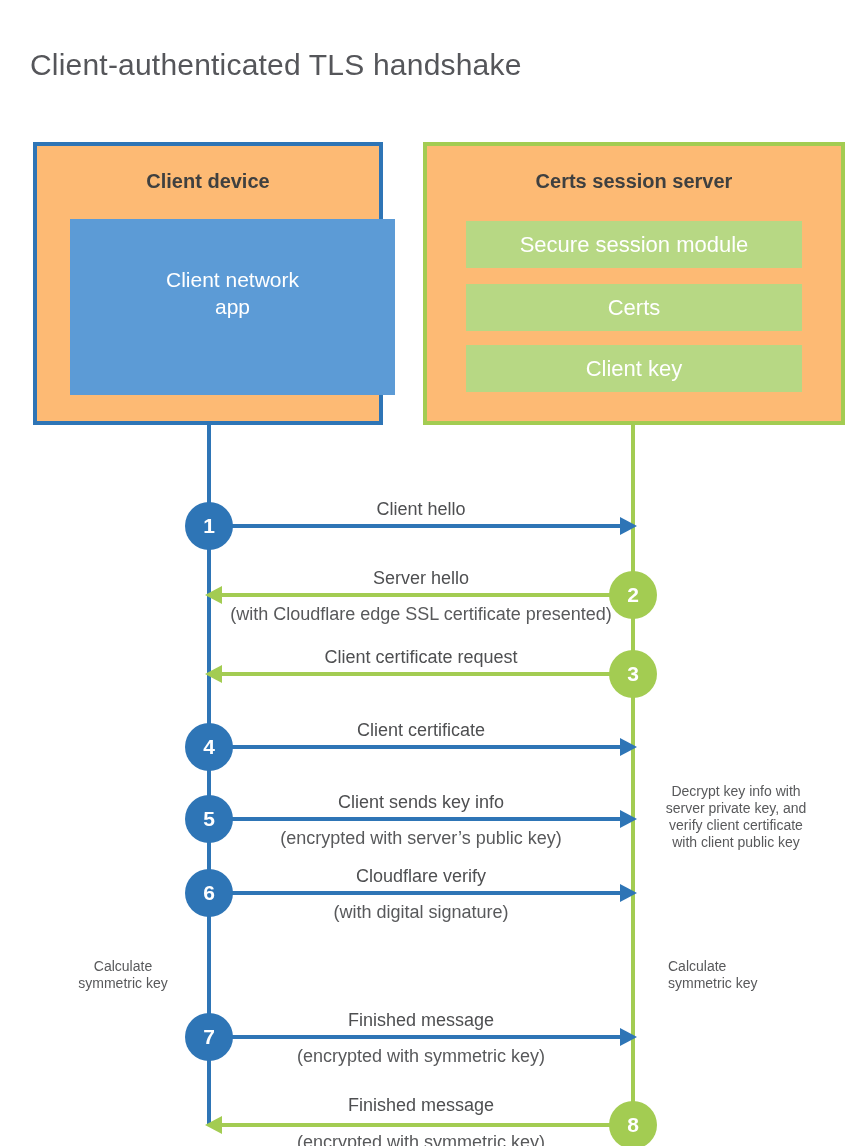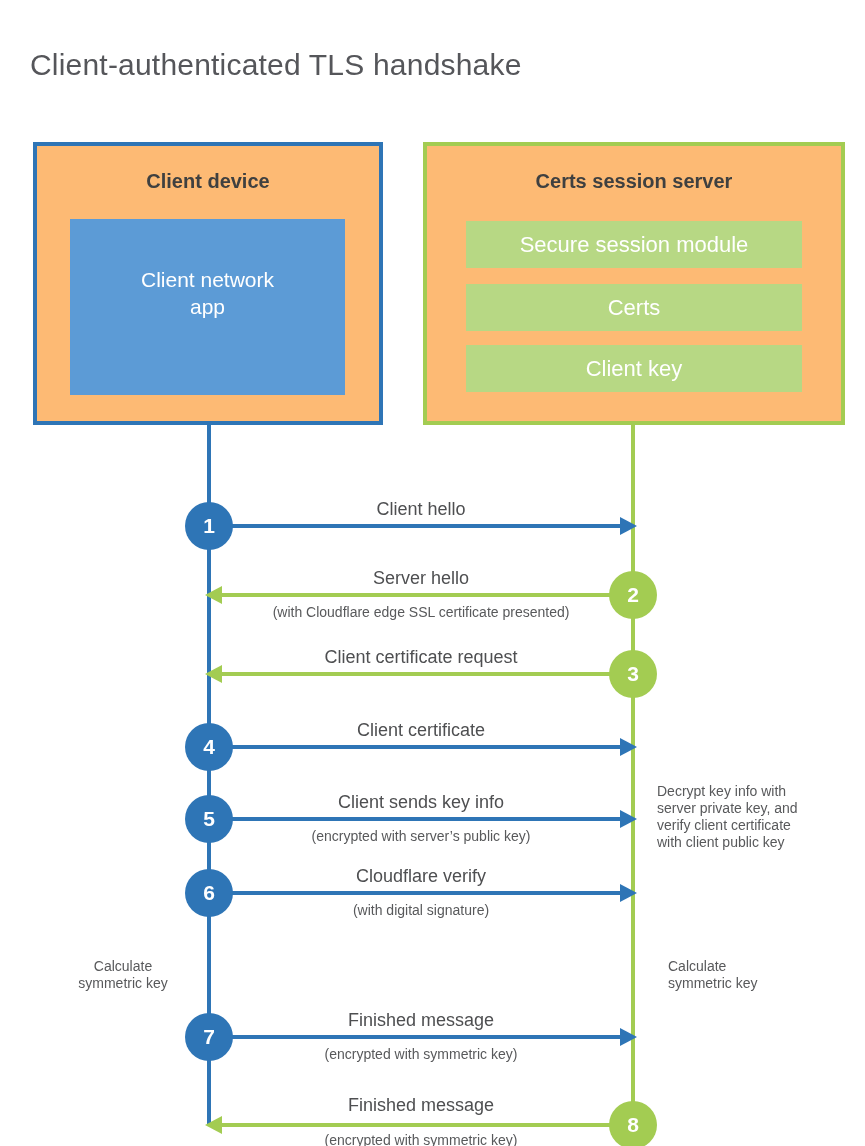--- a/index.html
+++ b/index.html
@@ -8,21 +8,21 @@
 
   .page-title{position:absolute;left:30px;top:16px;font-size:30px;font-weight:300;
     color:#55565a;letter-spacing:.2px;}
 
   
   .entity{position:absolute;top:110px;height:283px;background:#fdba74;box-sizing:border-box;}
   .entity.client{left:33px;width:350px;border:4px solid #2e75b6;}
   .entity.server{left:423px;width:422px;border:4px solid #a3cc52;}
   .entity-title{position:absolute;top:24px;left:0;width:100%;text-align:center;
     font-size:20px;font-weight:bold;color:#3f4040;}
-  .app-box{position:absolute;left:33px;top:73px;width:275px;height:176px;background:#5c9bd6;
+  .app-box{position:absolute;left:33px;top:73px;width:325px;height:176px;background:#5c9bd6;
     display:flex;align-items:center;justify-content:center;padding-bottom:28px;box-sizing:border-box;}
   .app-box .app-label{color:#fff;font-size:21px;text-align:center;width:160px;line-height:1.3;}
   .bar{position:absolute;left:39px;width:336px;height:47px;background:#b7d884;
     display:flex;align-items:center;justify-content:center;color:#fff;font-size:22px;}
 
   
   .vline{position:absolute;width:4px;}
   .vline.blue{left:207px;top:393px;height:700px;background:#2e75b6;}
   .vline.green{left:631px;top:393px;height:712px;background:#a3cc52;}
 
@@ -31,32 +31,32 @@
   .arrow.blue{background:#2e75b6;}
   .arrow.green{background:#a3cc52;}
   .arrow .head{position:absolute;top:50%;width:0;height:0;border-top:9px solid transparent;
     border-bottom:9px solid transparent;transform:translateY(-50%);}
   .arrow.right .head{right:-4px;border-left:17px solid #2e75b6;}
   .arrow.left .head{left:-4px;border-right:17px solid #a3cc52;}
 
   .msg-label{position:absolute;left:209px;width:424px;text-align:center;
     font-size:18px;color:#4e4f51;}
   .msg-sub{position:absolute;left:209px;width:424px;text-align:center;
-    font-size:14px;color:#58595b;}
+    font-size:18px;color:#58595b;}
 
   
   .circle{position:absolute;width:48px;height:48px;border-radius:50%;
     display:flex;align-items:center;justify-content:center;
     color:#fff;font-size:21px;font-weight:bold;}
   .circle.blue{left:185px;background:#2e75b6;}
   .circle.green{left:609px;background:#a3cc52;}
 
   
   .note{position:absolute;font-size:14px;color:#58595b;line-height:17px;}
-  .note.decrypt{left:657px;top:751px;width:158px;text-align:left;}
+  .note.decrypt{left:657px;top:751px;width:158px;text-align:center;}
   .note.calc-left{left:66px;top:926px;width:114px;text-align:center;}
   .note.calc-right{left:668px;top:926px;width:114px;text-align:left;}
 </style>
 </head>
 <body>
 
 <div class="stage">
 
   <div class="page-title">Client-authenticated TLS handshake</div>
 

